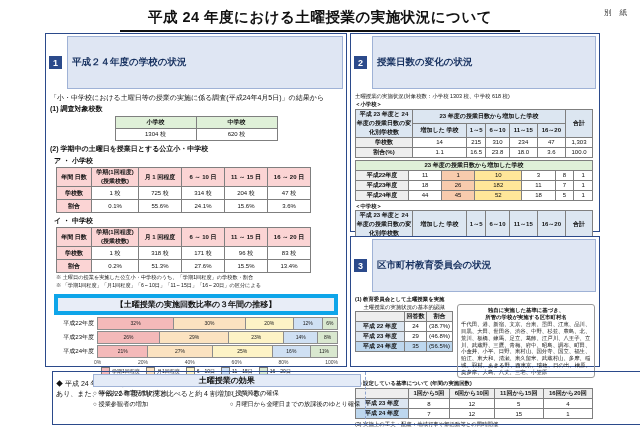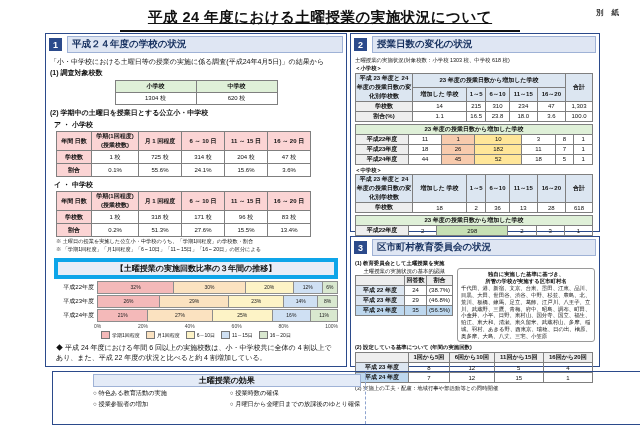--- a/index.html
+++ b/index.html
@@ -9,37 +9,37 @@
     font-family:"Liberation Sans", sans-serif;
     color:#111;
     overflow:hidden;
   }
   .page{position:relative;width:640px;height:437px;}
 
   
   .doc-title{
     position:absolute;left:120px;top:8px;width:400px;
     text-align:center;font-size:14.5px;font-weight:bold;letter-spacing:.5px;
-    border-bottom:2px solid #111;padding-bottom:3px;text-decoration:underline;
-  }
-  .bessi{position:absolute;right:18px;top:8px;font-size:7.5px;letter-spacing:3px;color:#333;font-weight:bold;}
+    border-bottom:2px solid #111;padding-bottom:3px;
+  }
+  .bessi{position:absolute;right:10px;top:8px;font-size:7.5px;letter-spacing:3px;color:#333;}
 
   
   .panel{position:absolute;border:1px solid #2b4a8b;background:#fff;}
   .panel-head{
     display:flex;align-items:center;gap:5px;
     background:#ffffff;padding:2px 3px;
   }
   .num-box{
     width:13px;height:13px;flex:0 0 13px;background:#2b4a8b;color:#fff;
     font-size:9px;font-weight:bold;display:flex;align-items:center;justify-content:center;
   }
   .head-title{
     flex:1;background:#dfe6f3;border:1px solid #9fb2d6;
-    font-size:9.5px;font-weight:bold;color:#16305f;padding:1px 4px;
+    font-size:9.5px;font-weight:bold;color:#16305f;padding:19px 4px;
   }
   .sub-line{font-size:7px;margin:2px 4px 1px 4px;line-height:1.35;}
   .xtiny{font-size:5.4px;line-height:1.25;}
 
   table{border-collapse:collapse;}
   td,th{border:1px solid #7f7f7f;font-size:6px;padding:0;text-align:center;vertical-align:middle;}
   .hdr-pink{background:#fbd4d4;font-weight:bold;}
   .hdr-green{background:#dff0d8;font-weight:bold;}
   .hdr-blue{background:#dce6f1;font-weight:bold;}
   .hdr-gray{background:#eeeeee;font-weight:bold;}

